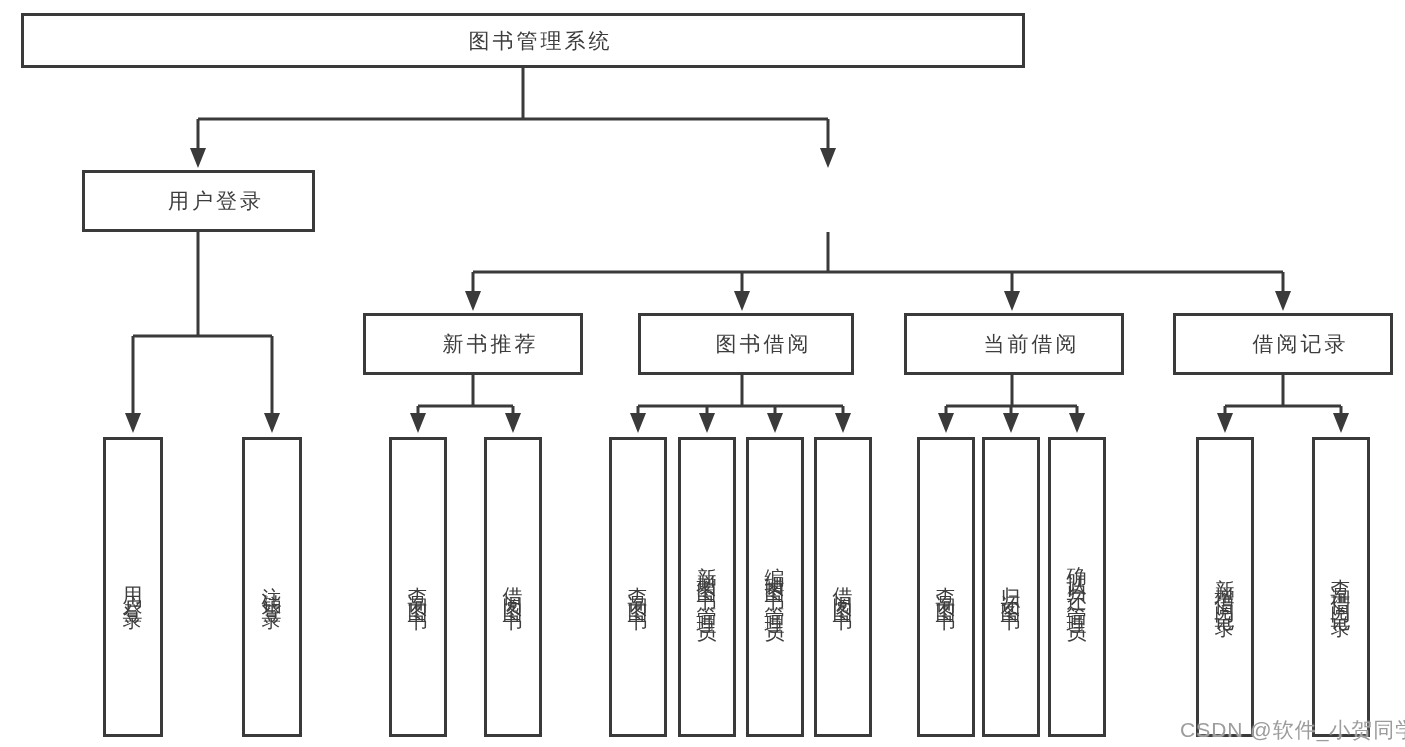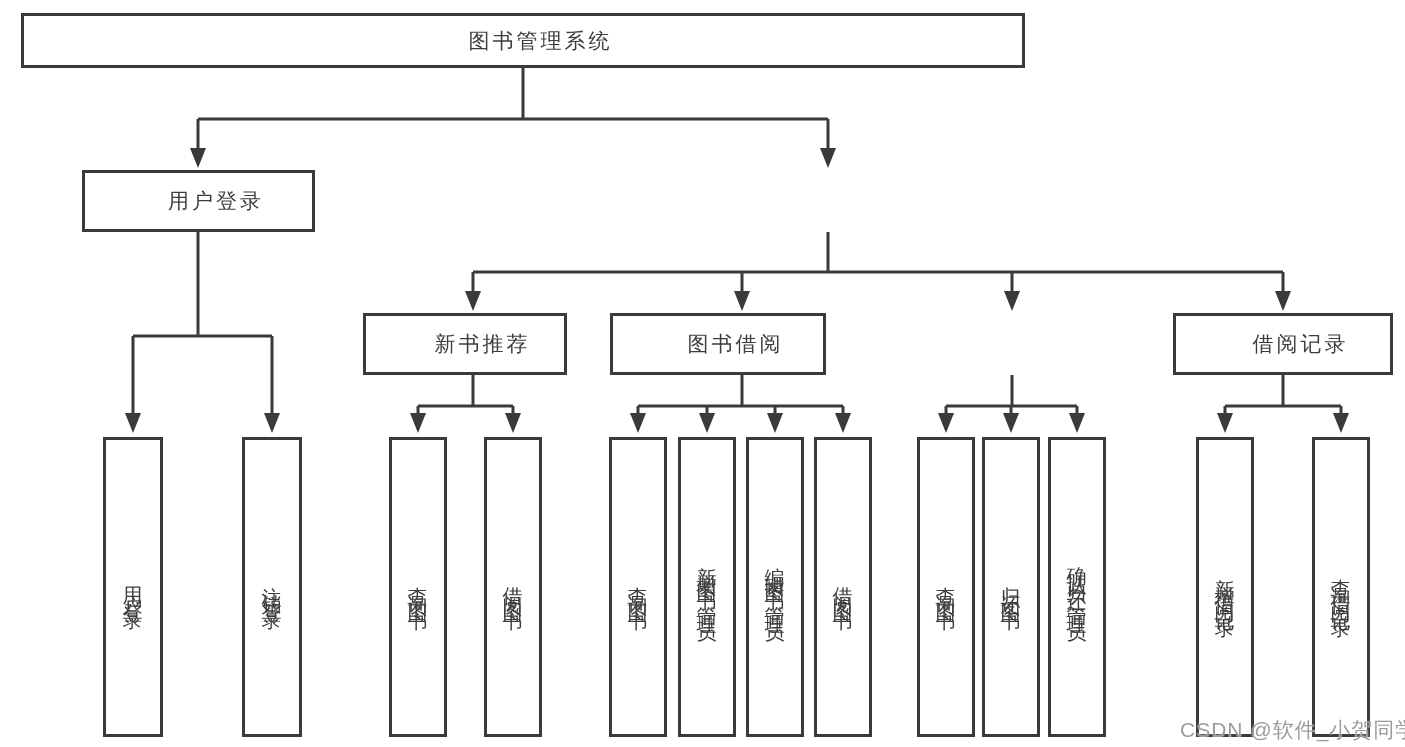--- a/index.html
+++ b/index.html
@@ -28,22 +28,22 @@
     color: #3d3d3d;
     font-size: 21px;
     letter-spacing: 3px;
     z-index: 2;
     white-space: nowrap;
     padding-left: 35px;
   }
   .node-root   { left: 21px;   top: 13px;  width: 1004px; height: 55px; }
   .node-l2-user{ left: 82px;   top: 170px; width: 233px;  height: 62px; }
   .node-l2-mgmt{ left: 712px;  top: 170px; width: 232px;  height: 62px; }
-  .node-l3-recommend { left: 363px;  top: 313px; width: 204px; height: 62px; }
-  .node-l3-borrow    { left: 610px;  top: 313px; width: 216px; height: 62px; }
+  .node-l3-recommend { left: 363px;  top: 313px; width: 220px; height: 62px; }
+  .node-l3-borrow    { left: 638px;  top: 313px; width: 216px; height: 62px; }
   .node-l3-current   { left: 904px;  top: 313px; width: 220px; height: 62px; }
   .node-l3-records   { left: 1173px; top: 313px; width: 220px; height: 62px; }
   .leaf {
     position: absolute;
     top: 437px;
     height: 300px;
     box-sizing: border-box;
     border: 3px solid #3a3a3a;
     background: #ffffff;
     display: flex;
@@ -138,20 +138,23 @@
   <div class="node node-l2-user">
     <span>用户登录</span>
   </div>
 
   <div class="node node-l3-recommend">
     <span>新书推荐</span>
   </div>
   <div class="node node-l3-borrow">
     <span>图书借阅</span>
   </div>
+  <div class="node node-l3-current">
+    <span>当前借阅</span>
+  </div>
   <div class="node node-l3-records">
     <span>借阅记录</span>
   </div>
 
   <div class="leaf leaf-u0">
     <span>用户登录</span>
   </div>
   <div class="leaf leaf-u1">
     <span>注销登录</span>
   </div>

